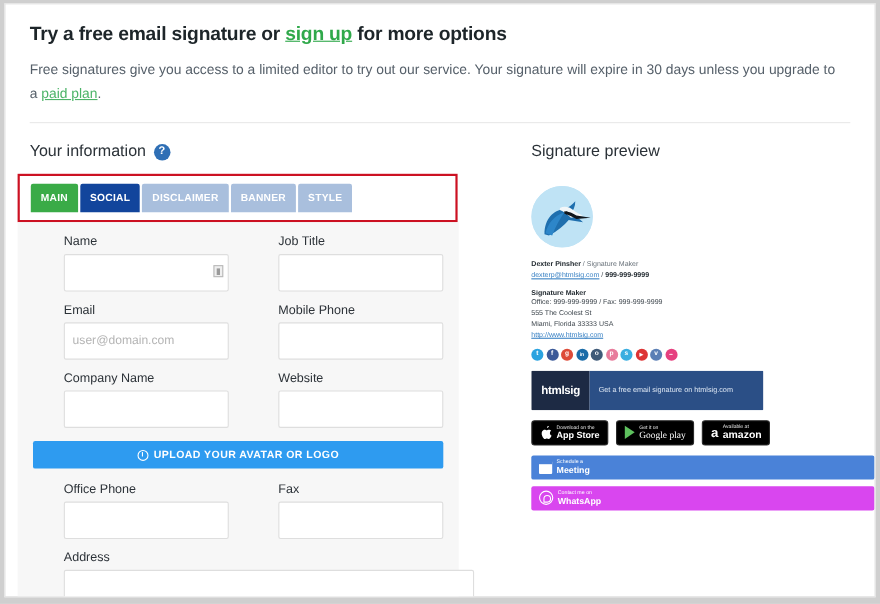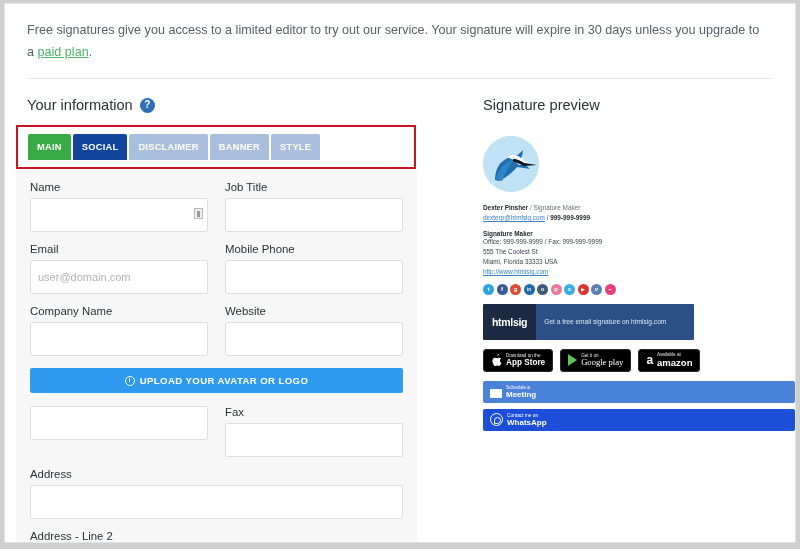--- a/index.html
+++ b/index.html
@@ -69,21 +69,21 @@
   .tab.social { background: #12459c; }
 
   
   .formpanel {
     background: #f7f7f7;
     width: 401px; margin-left: -11px;
     padding: 12px 14px 0 14px;
     min-height: 330px;
   }
   .frow { display: flex; gap: 17px; }
-  .fld { flex: 1; margin-bottom: 11px; }
+  .fld { flex: 1; margin-bottom: 11px; margin-left: 28px; }
   .fld.full { width: 100%; }
   .flabel {
     font-size: 11.4px; color: #2c3238; margin-bottom: 5px; display: block;
   }
   .finput {
     width: 100%; height: 25px;
     background: #ffffff; border: 1px solid #dedede; border-radius: 2px;
     font-size: 11px; color: #333; padding: 16px 7px;
     font-family: "Liberation Sans", sans-serif;
     position: relative;
@@ -167,21 +167,21 @@
     width: 0; height: 0; border-left: 9px solid #5ec15e;
     border-top: 6px solid transparent; border-bottom: 6px solid transparent;
   }
 
   .actions { display: flex; gap: 6px; margin-top: 9px; flex-direction: column; }
   .act {
     height: 22px; border-radius: 2px; display: flex; align-items: center;
     gap: 4px; padding: 0 7px; color: #fff;
   }
   .act-meet { background: #4a82d8; }
-  .act-wa { background: #1d4ed8; }
+  .act-wa { background: #d946ef; }
   .act-sub { font-size: 4.8px; line-height: 1.1; }
   .act-main { font-size: 8px; font-weight: bold; line-height: 1.15; }
   .cal-ic {
     width: 12px; height: 12px; background: #fff; border-radius: 1px;
     position: relative;
   }
   .cal-ic::before {
     content: ""; position: absolute; left: 0; top: 0; right: 0;
     height: 3px; background: #4a82d8;
   }
@@ -194,20 +194,21 @@
     width: 5px; height: 5px; border: 1.2px solid #fff;
     border-radius: 50% 50% 50% 0;
   }
 </style>
 </head>
 <body>
 
 <div class="page">
 
   <div class="header">
+    <h1 class="headline"><span>Try a free email signature or </span><a class="lnk" href="#">sign up</a><span> for more options</span></h1>
     <p class="subhead"><span>Free signatures give you access to a limited editor to try out our service. Your signature will expire in 30 days unless you upgrade to a </span><a class="lnk" href="#">paid plan</a><span>.</span></p>
     <div class="rule"></div>
   </div>
 
   <div class="cols">
 
     <div class="col-left">
 
       <div class="sec-title">
         <span>Your information</span>
@@ -260,20 +261,21 @@
           </div>
         </div>
 
         <button class="upload-btn">
           <span class="up-ic"></span>
           <span>UPLOAD YOUR AVATAR OR LOGO</span>
         </button>
 
         <div class="frow">
           <div class="fld">
+            <label class="flabel">Office Phone</label>
             <input class="finput" placeholder="" style="">
           </div>
           <div class="fld">
             <label class="flabel">Fax</label>
             <input class="finput" placeholder="" style="">
           </div>
         </div>
 
         <div class="fld full">
           <label class="flabel">Address</label>

